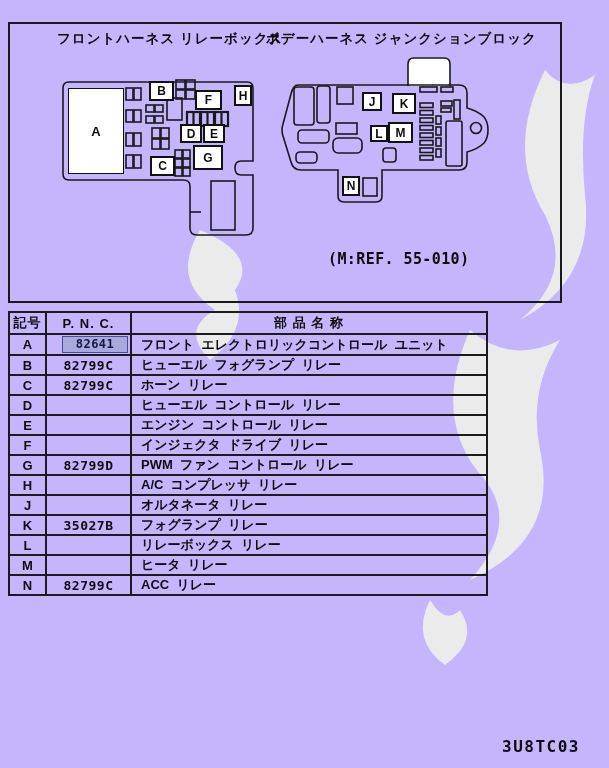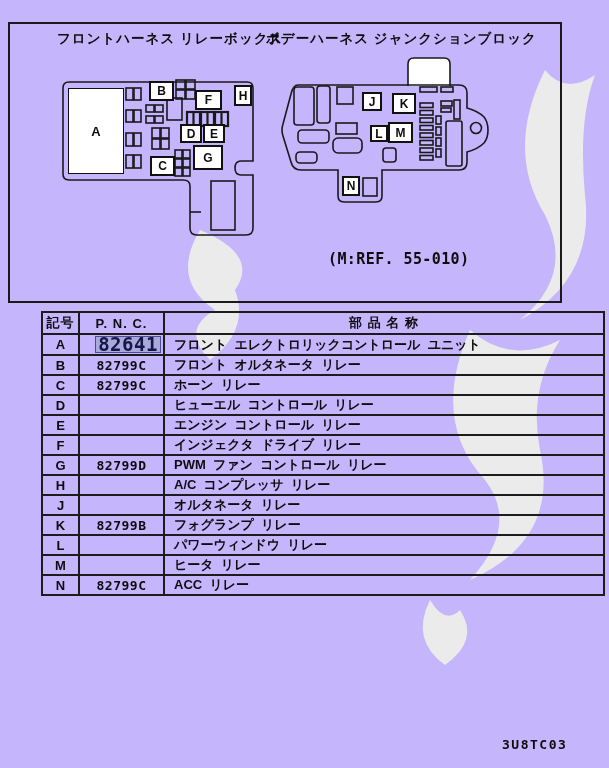--- a/index.html
+++ b/index.html
@@ -10,32 +10,32 @@
   #diagram-frame{left:8px;top:22px;width:554px;height:281px;border:2px solid #1a1a1a;box-sizing:border-box;background:transparent;}
   .diagram-title{font-size:13.5px;font-weight:bold;letter-spacing:1px;white-space:pre;color:#0d0d0d;}
   
   .comp{box-sizing:border-box;border:2px solid #111;background:#fff;display:flex;align-items:center;justify-content:center;
         font-weight:bold;font-size:12px;line-height:1;color:#0d0d0d;}
   .comp.big{font-size:13px;border-width:1.5px;}
   
   #ref-list{left:328px;top:206px;width:230px;font-family:"DejaVu Sans Mono","Liberation Mono",monospace;
             font-size:15px;font-weight:bold;line-height:21.5px;letter-spacing:0.4px;white-space:pre;color:#0d0d0d;}
   
-  #parts-table{left:8px;top:311px;width:564px;border-collapse:collapse;table-layout:fixed;background:transparent;margin-left:33px;}
+  #parts-table{left:8px;top:311px;width:480px;border-collapse:collapse;table-layout:fixed;background:transparent;}
   #parts-table th,#parts-table td{border:2px solid #1c1c1c;padding:0;font-weight:bold;color:#0d0d0d;box-sizing:border-box;}
   #parts-table th{height:22px;font-size:13px;letter-spacing:1px;text-align:center;}
   #parts-table td{height:20px;font-size:13px;}
   .c-sym{width:37px;text-align:center;font-family:"Liberation Sans",sans-serif;}
   .c-pnc{width:85px;text-align:center;font-family:"DejaVu Sans Mono","Liberation Mono",monospace;letter-spacing:0.5px;}
   .c-name{text-align:left;padding-left:9px !important;white-space:pre;}
   .hl{display:block;margin:1px 2px 1px 15px;background:#a9a9dc;border:1.5px solid #4b4b9e;color:#16164b;
-      font-family:"DejaVu Sans Mono","Liberation Mono",monospace;font-weight:bold;font-size:19px;line-height:15px;padding:0;}
+      font-family:"DejaVu Sans Mono","Liberation Mono",monospace;font-weight:bold;font-size:12px;line-height:15px;padding:0;}
   
   #footer-code{left:502px;top:737px;font-family:"DejaVu Sans Mono","Liberation Mono",monospace;
-               font-size:13px;font-weight:bold;letter-spacing:1.5px;color:#0d0d0d;}
+               font-size:16px;font-weight:bold;letter-spacing:1.5px;color:#0d0d0d;}
   svg{position:absolute;left:0;top:0;}
   .ln{fill:none;stroke:#1a1a1a;stroke-width:1.6;}
   .ln2{fill:none;stroke:#1a1a1a;stroke-width:2.2;}
   .wfill{fill:#fff;stroke:#1a1a1a;stroke-width:1.6;}
 </style>
 </head>
 <body>
 
 <div id="page">
 
@@ -177,21 +177,21 @@
       <tr>
         <td class="c-sym">A</td>
         <td class="c-pnc">
             <span class="hl">82641</span>
           </td>
         <td class="c-name">フロント  エレクトロリックコントロール  ユニット</td>
       </tr>
       <tr>
         <td class="c-sym">B</td>
         <td class="c-pnc">82799C</td>
-        <td class="c-name">フロント  オルタネータ  リレー</td>
+        <td class="c-name">ヒューエル  フォグランプ  リレー</td>
       </tr>
       <tr>
         <td class="c-sym">C</td>
         <td class="c-pnc">82799C</td>
         <td class="c-name">ホーン  リレー</td>
       </tr>
       <tr>
         <td class="c-sym">D</td>
         <td class="c-pnc"></td>
         <td class="c-name">ヒューエル  コントロール  リレー</td>
@@ -216,27 +216,27 @@
         <td class="c-pnc"></td>
         <td class="c-name">A/C  コンプレッサ  リレー</td>
       </tr>
       <tr>
         <td class="c-sym">J</td>
         <td class="c-pnc"></td>
         <td class="c-name">オルタネータ  リレー</td>
       </tr>
       <tr>
         <td class="c-sym">K</td>
-        <td class="c-pnc">82799B</td>
+        <td class="c-pnc">35027B</td>
         <td class="c-name">フォグランプ  リレー</td>
       </tr>
       <tr>
         <td class="c-sym">L</td>
         <td class="c-pnc"></td>
-        <td class="c-name">パワーウィンドウ  リレー</td>
+        <td class="c-name">リレーボックス  リレー</td>
       </tr>
       <tr>
         <td class="c-sym">M</td>
         <td class="c-pnc"></td>
         <td class="c-name">ヒータ  リレー</td>
       </tr>
       <tr>
         <td class="c-sym">N</td>
         <td class="c-pnc">82799C</td>
         <td class="c-name">ACC  リレー</td>

